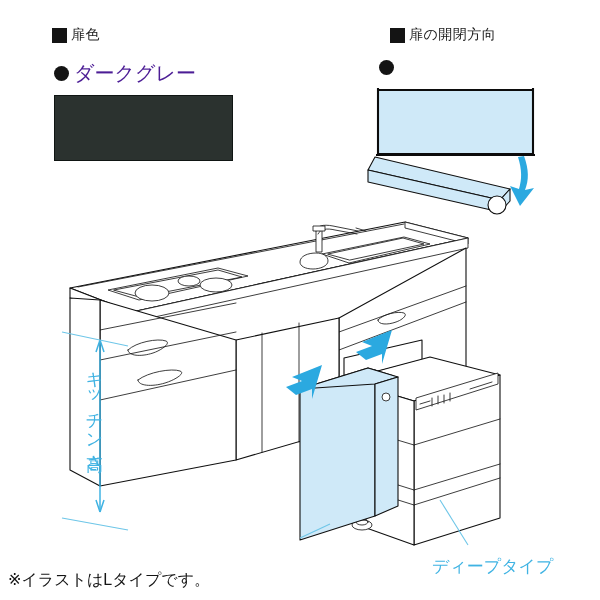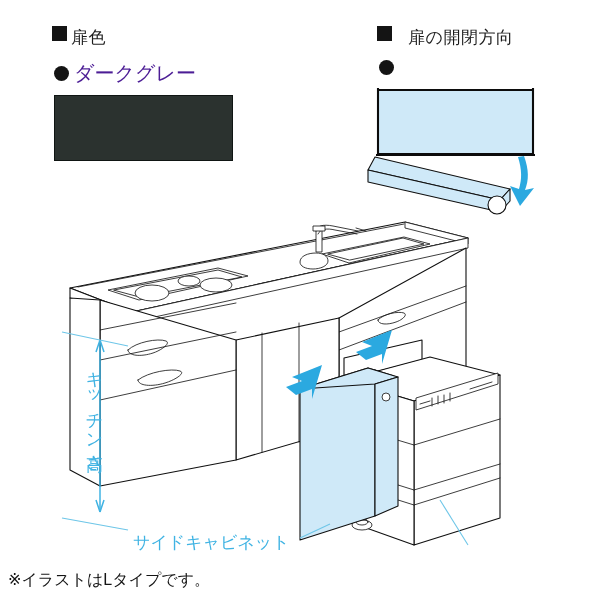--- a/index.html
+++ b/index.html
@@ -5,22 +5,22 @@
   html,body{margin:0;padding:0;background:#ffffff;}
   body{
     width:600px;height:600px;overflow:hidden;position:relative;
     font-family:"Liberation Sans","DejaVu Sans",sans-serif;
     color:#1a1a1a;
   }
   #root{position:absolute;inset:0;}
 
   
   .sec-head{
-    position:absolute;display:flex;align-items:flex-start;
-    font-size:17px;font-weight:400;letter-spacing:0.5px;
+    position:absolute;display:flex;align-items:center;
+    font-size:14px;font-weight:400;letter-spacing:0.5px;
     color:#1b1b1b;white-space:nowrap;
   }
   .bullet-sq{
     width:15px;height:15px;background:#141414;display:inline-block;
     margin-right:4px;flex:0 0 auto;
   }
   .sub-head{
     position:absolute;display:flex;align-items:center;
     font-size:20px;color:#4c1d95;white-space:nowrap;
   }
@@ -70,21 +70,21 @@
     <span>扉色</span>
   </div>
 
   <div class="sub-head" style="left:54px;top:60px;">
     <span class="bullet-dot"></span>
     <span>ダークグレー</span>
   </div>
 
   <div class="swatch" id="colorSwatch" style="left: 54px; top: 95px; width: 177px; height: 64px; background: rgb(43, 50, 47);"></div>
 
-  <div class="sec-head" style="left:377px;top:26px;gap:12px;">
+  <div class="sec-head" style="left:390px;top:26px;">
     <span class="bullet-sq"></span>
     <span>扉の開閉方向</span>
   </div>
 
   <div class="sub-head" style="left:379px;top:60px;">
     <span class="bullet-dot"></span>
   </div>
 
   <svg width="600" height="600" viewBox="0 0 600 600">
 
@@ -232,17 +232,17 @@
       <path class="bline-thin" d="M62 332 L128 346"></path>
       <path class="bline-thin" d="M62 518 L128 530"></path>
     </g>
 
     <path class="bline-thin" d="M300 538 L330 524"></path>
     <path class="bline-thin" d="M468 545 L440 500"></path>
   </svg>
 
   <div class="vcaption" style="left:83px;top:360px;">キッチン高さ</div>
 
-  <div class="blue-label" style="left:133px;top:531px;">サイドキャビネット</div>
+  <div class="blue-label" style="left:432px;top:555px;">ディープタイプ</div>
 
   <div class="foot-note" style="left:8px;top:570px;">※イラストはLタイプです。</div>
 
 </div>
 
 </body></html>

